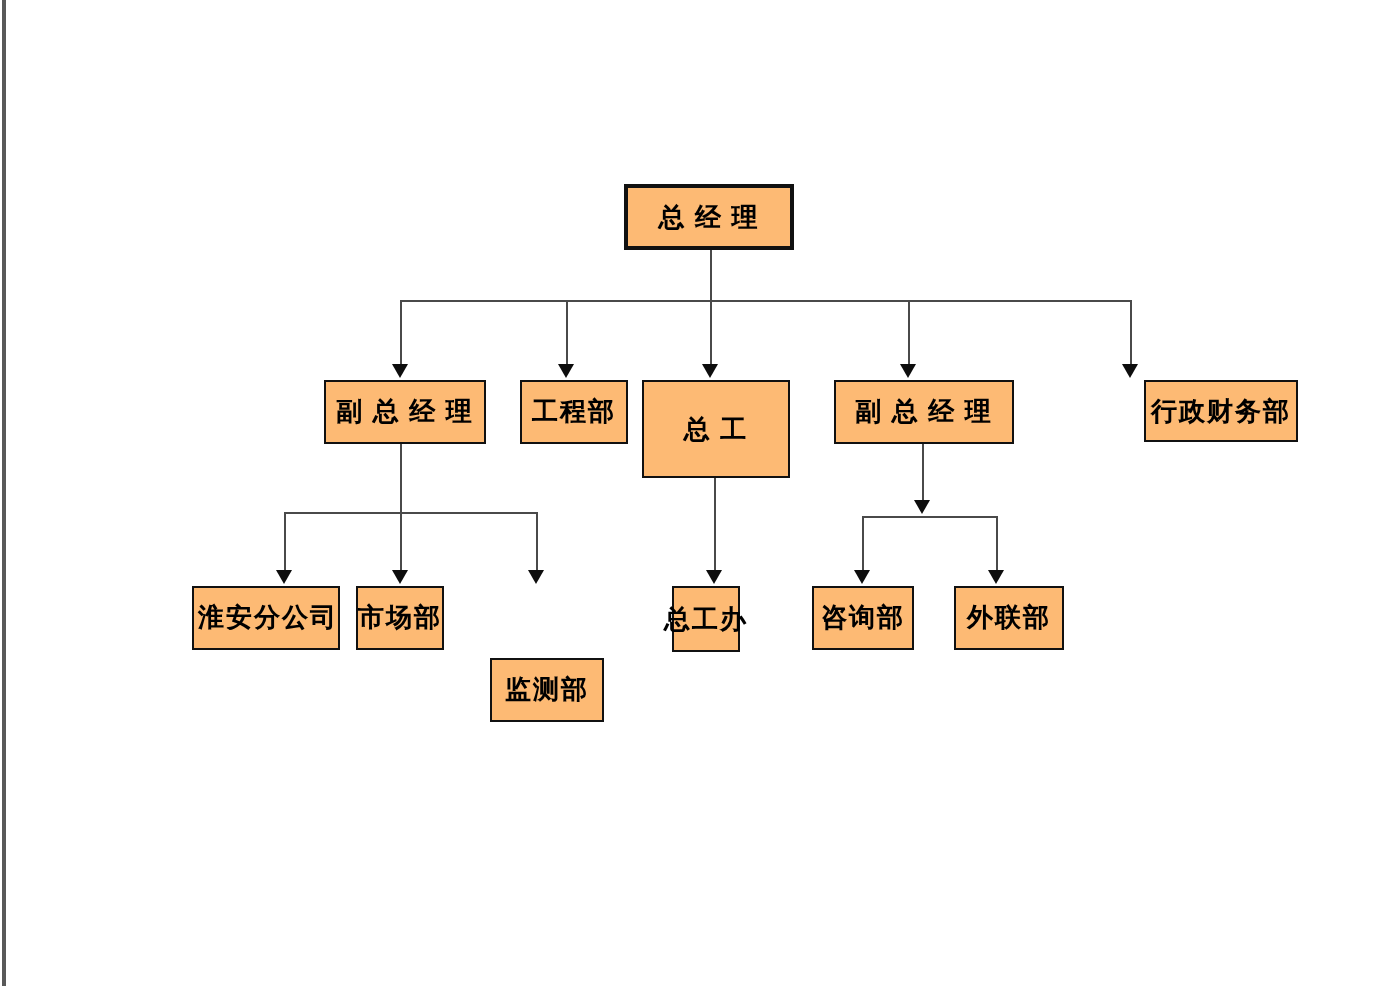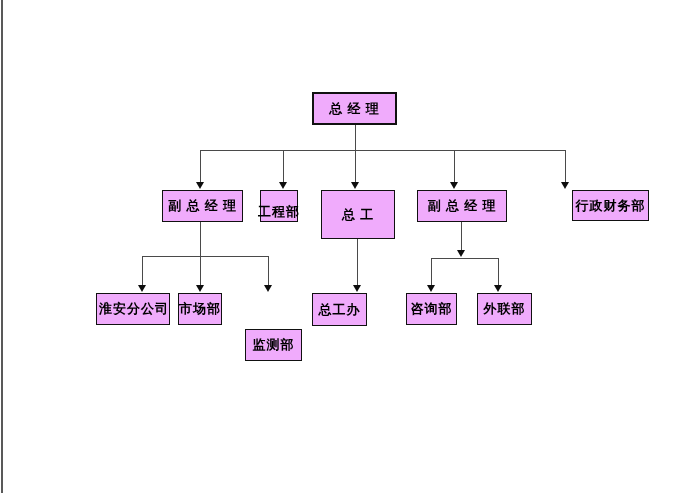--- a/index.html
+++ b/index.html
@@ -14,43 +14,43 @@
   .page-edge-line {
     position: absolute;
     left: 1px; top: 0;
     width: 1.5px; height: 493px;
     background: #595959;
   }
   .node {
     position: absolute;
     box-sizing: border-box;
     border: 1.4px solid #111111;
-    background: #f0abfc;
+    background: #fdba74;
     display: flex;
     align-items: center;
     justify-content: center;
     color: #000000;
     font-weight: 700;
     font-size: 13px;
     letter-spacing: 1px;
     white-space: nowrap;
   }
   .node.root { border-width: 2px; }
 
   
   .n-gm        { left: 312px; top:  92px; width: 85px; height: 33px; }
   .n-dgm-l     { left: 162px; top: 190px; width: 81px; height: 32px; }
-  .n-eng       { left: 260px; top: 190px; width: 38px; height: 32px; align-items: flex-end; }
+  .n-eng       { left: 260px; top: 190px; width: 54px; height: 32px; }
   .n-ce        { left: 321px; top: 190px; width: 74px; height: 49px; }
   .n-dgm-r     { left: 417px; top: 190px; width: 90px; height: 32px; }
   .n-adminfin  { left: 528px; top: 190px; width: 77px; height: 31px; margin-left: 44px; }
   .n-huaian    { left:  96px; top: 293px; width: 74px; height: 32px; justify-content: flex-end; }
   .n-market    { left: 178px; top: 293px; width: 44px; height: 32px; align-items: center; }
   .n-monitor   { left: 245px; top: 293px; width: 57px; height: 32px; margin-top: 36px; }
-  .n-ceoffice  { left: 312px; top: 293px; width: 55px; height: 33px; }
+  .n-ceoffice  { left: 336px; top: 293px; width: 34px; height: 33px; }
   .n-consult   { left: 406px; top: 293px; width: 51px; height: 32px; }
   .n-external  { left: 477px; top: 293px; width: 55px; height: 32px; }
 
   .vline, .hline { position: absolute; background: #4a4a4a; }
   .vline { width: 1px; }
   .hline { height: 1px; }
 
   
   .c-gm-drop   { left: 355px; top: 125px; height: 58px; }  
   .c-l1-rail   { left: 200px; top: 150px; width: 365px; }

